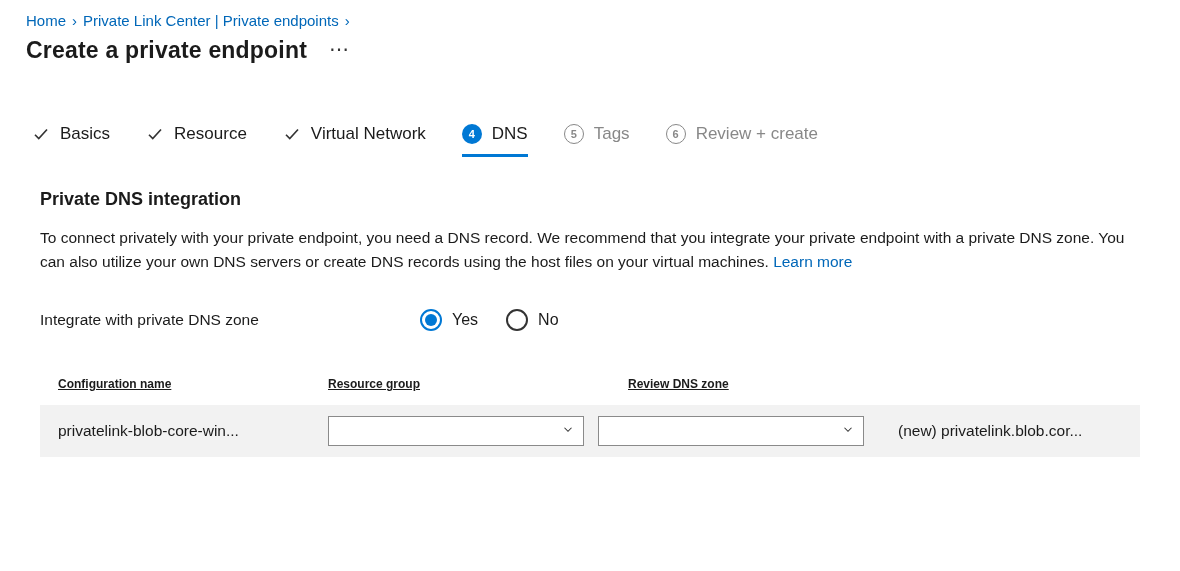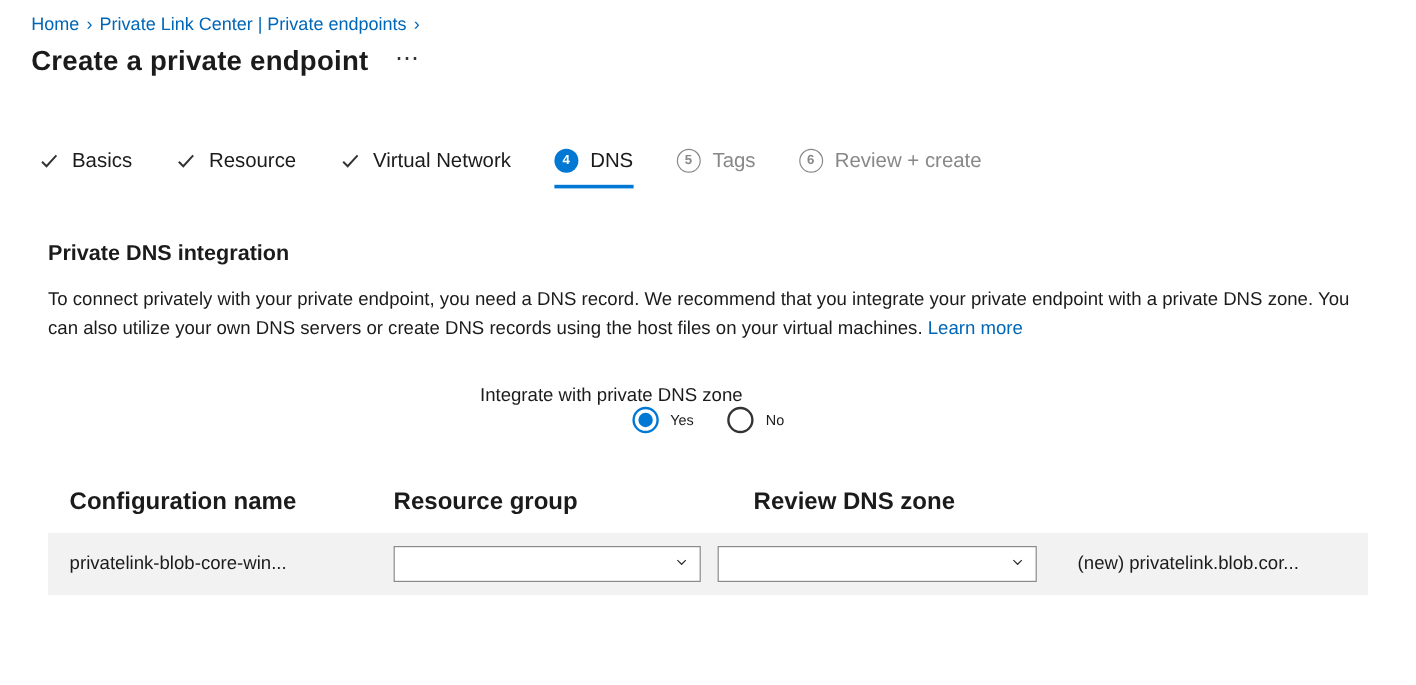--- a/index.html
+++ b/index.html
@@ -39,38 +39,38 @@
   .step.done .label { color: var(--text); }
   .step.current { border-bottom-color: var(--active-blue); }
   .step.current .label { color: var(--text); font-weight: 400; text-align: right; }
   .num-circle { width: 20px; height: 20px; border-radius: 50%; display: inline-flex; align-items: center; justify-content: center; font-size: 11px; font-weight: 600; }
   .step.current .num-circle { background: var(--active-blue); color: #fff; }
   .step.future .num-circle { border: 1.5px solid #888; color: #888; background: #fff; }
   .step.future .label { color: #888; }
 
   
   .section { padding: 32px 14px 0 14px; }
-  .section-title { font-size: 18px; font-weight: 600; margin: 12px 0 14px 0; }
+  .section-title { font-size: 18px; font-weight: 600; margin: 0 0 14px 0; }
   .section-desc { font-size: 15.5px; line-height: 1.6; max-width: 1110px; }
   .section-desc a { color: var(--link-blue); text-decoration: none; cursor: pointer; }
 
   
-  .field-row { display: flex; align-items: center; margin-top: 34px; flex-direction: column; }
+  .field-row { display: flex; align-items: center; margin-top: 34px; }
   .field-label { width: 380px; font-size: 15.5px; }
   .radio-group { display: flex; align-items: center; gap: 28px; }
-  .radio { display: flex; align-items: center; gap: 10px; font-size: 12px; cursor: pointer; }
+  .radio { display: flex; align-items: center; gap: 10px; font-size: 16px; cursor: pointer; }
   .radio .r-outer { width: 22px; height: 22px; border-radius: 50%; border: 2px solid #333; display: inline-flex; align-items: center; justify-content: center; }
   .radio.selected .r-outer { border-color: var(--active-blue); }
   .radio .r-inner { width: 12px; height: 12px; border-radius: 50%; background: var(--active-blue); display: none; }
   .radio.selected .r-inner { display: block; }
 
   
   .table { margin-top: 46px; }
   .thead { display: flex; padding: 0 0 14px 18px; }
-  .thead .th { font-weight: 600; font-size: 20px; }
+  .thead .th { font-weight: 600; font-size: 12px; text-decoration: underline; }
   .th-config { width: 270px; }
   .th-sub { width: 270px; }
   .th-rg { width: 300px; }
   .th-zone { flex: 1; }
 
   .trow { display: flex; align-items: center; background: var(--row-bg); padding: 10px 0 10px 18px; height: 52px; }
   .td { font-size: 15.5px; }
   .td-config { width: 270px; white-space: nowrap; overflow: hidden; text-overflow: ellipsis; padding-right: 14px; }
   .td-sub { width: 270px; padding-right: 14px; }
   .td-rg { width: 300px; padding-right: 34px; }

